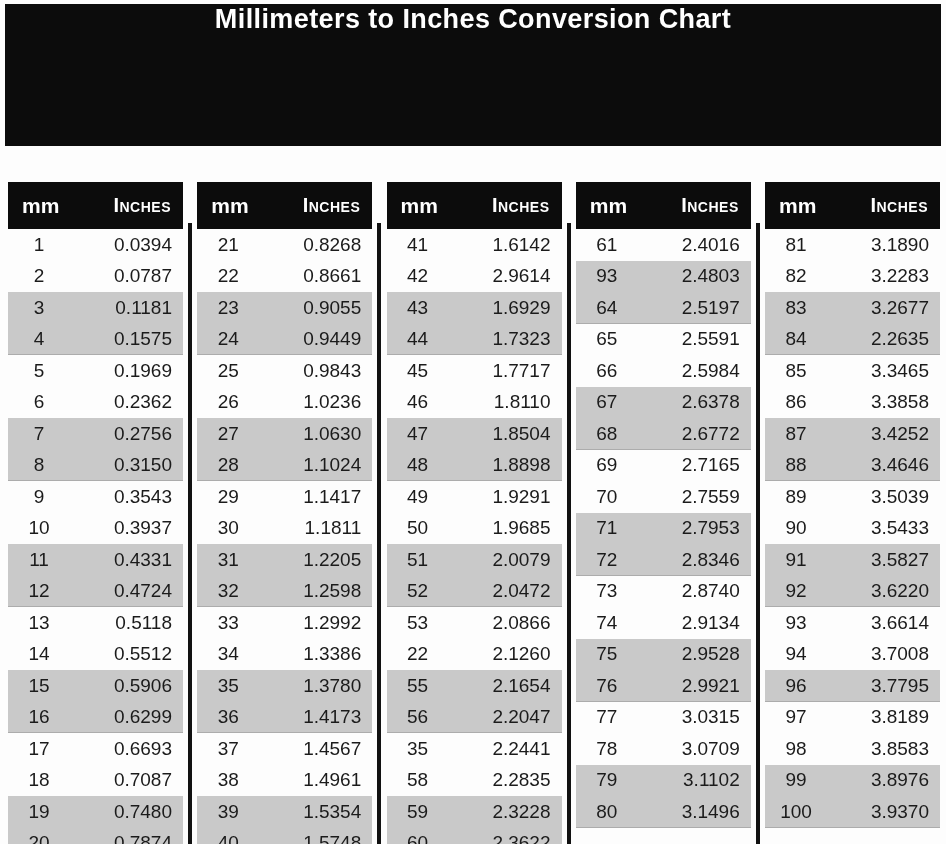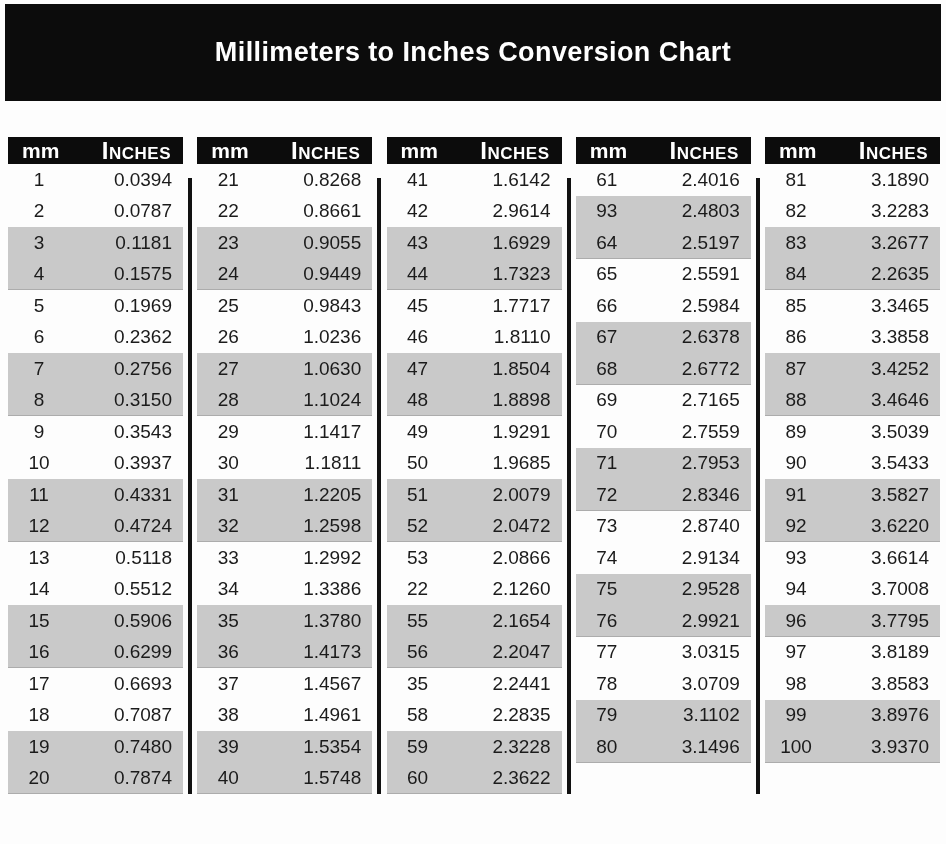--- a/index.html
+++ b/index.html
@@ -5,46 +5,46 @@
   * { box-sizing: border-box; }
   html, body { margin: 0; padding: 0; }
   body {
     width: 946px; height: 844px;
     background: #fdfdfd;
     font-family: "Liberation Sans", sans-serif;
     overflow: hidden;
   }
   .banner {
     margin: 4px 5px 0 5px;
-    height: 97px;
+    height: 142px;
     background: #0c0c0c;
-    display: flex; align-items: center; justify-content: center;
+    display: flex; align-items: flex-start; justify-content: center;
   }
   .banner h1 {
     margin: 0;
     color: #ffffff;
     font-size: 27px;
     font-weight: bold;
     letter-spacing: 0.4px;
   }
   .table {
     display: flex;
     align-items: flex-start;
     margin: 36px 6px 0 8px;
   }
   .group { flex: 0 0 175px; }
   .ghead {
-    height: 27px;
+    height: 47px;
     background: #0c0c0c;
     color: #ffffff;
     display: flex; align-items: center; justify-content: space-between;
     font-weight: bold;
   }
   .h-mm { font-size: 21px; padding-left: 14px; }
-  .h-in { font-size: 24px; font-variant: small-caps; letter-spacing: 0.5px; padding-right: 12px; }
+  .h-in { font-size: 20px; font-variant: small-caps; letter-spacing: 0.5px; padding-right: 12px; }
   .row {
     height: 31.5px;
     display: flex; align-items: center;
     font-size: 19px;
     color: #1b1b1b;
   }
   .row.gray { background: #c9c9c9; }
   .rows .band-end { box-shadow: inset 0 -1px 0 rgba(0,0,0,0.14); }
   .c-mm { width: 62px; text-align: center; }
   .c-in { flex: 1; text-align: right; padding-right: 11px; }

